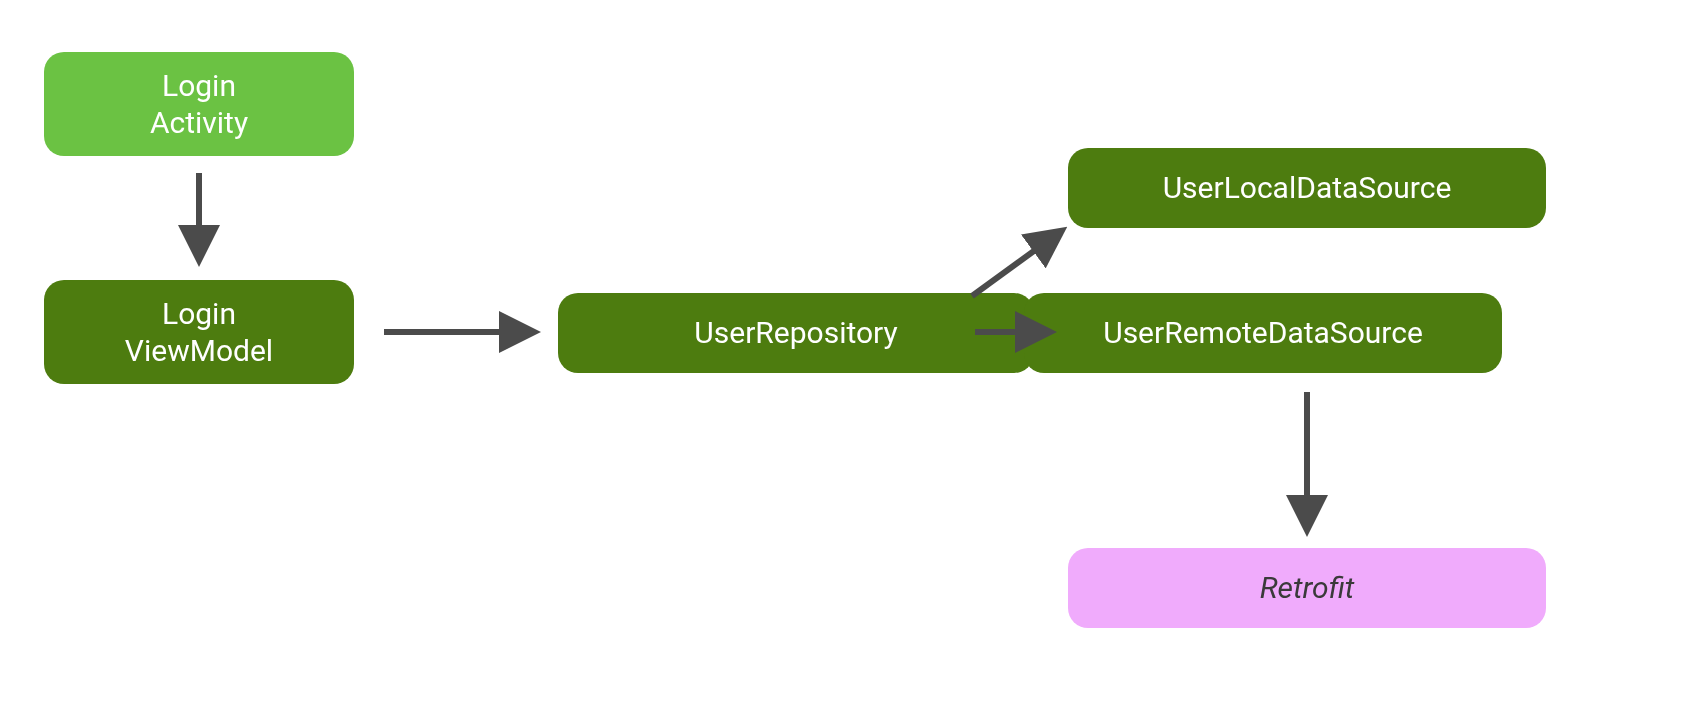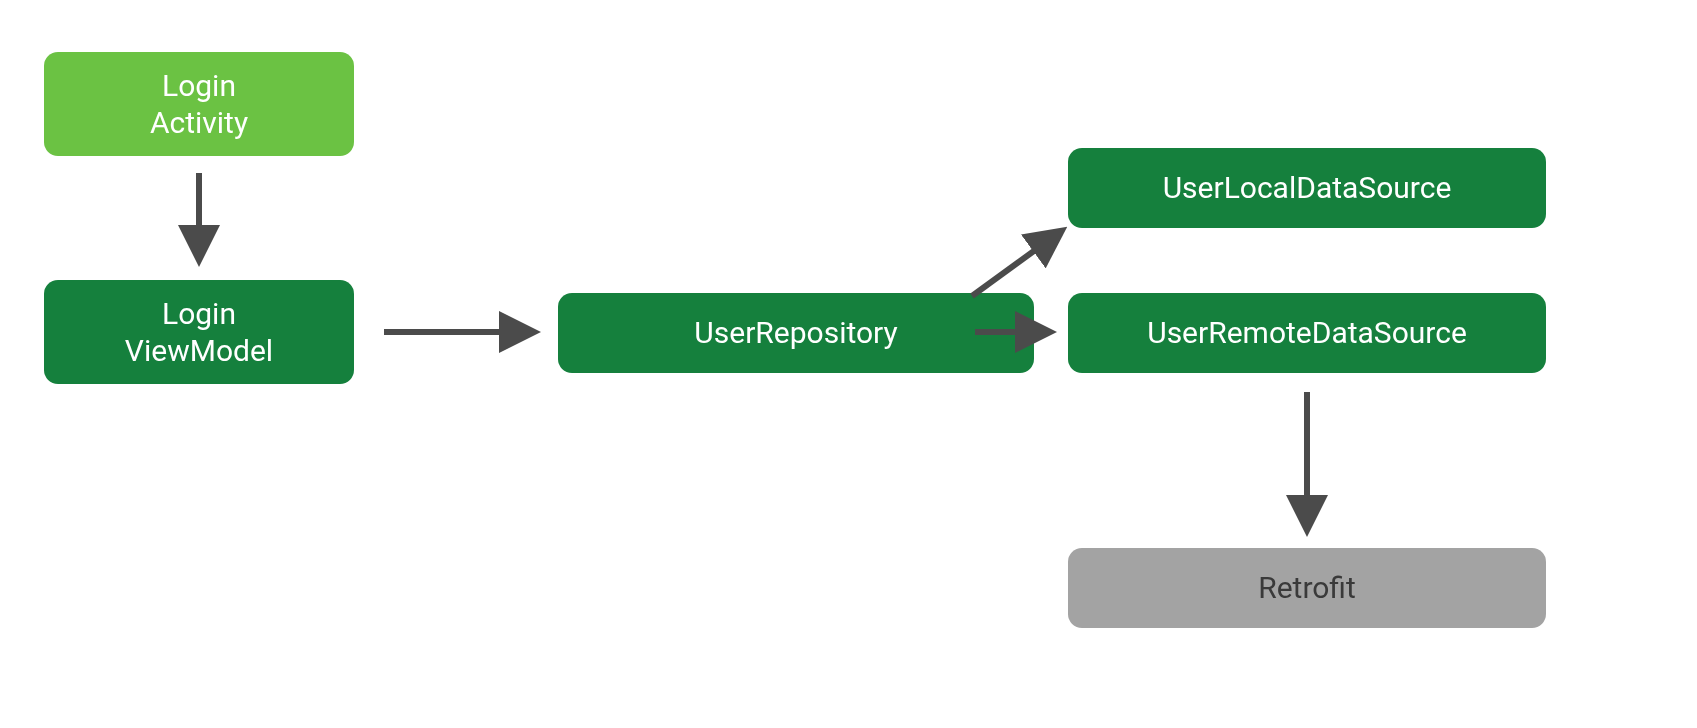--- a/index.html
+++ b/index.html
@@ -7,43 +7,44 @@
     padding: 0;
     width: 1697px;
     height: 728px;
     background: #ffffff;
     font-family: "Roboto", "Helvetica Neue", Arial, sans-serif;
     position: relative;
     overflow: hidden;
   }
   .node {
     position: absolute;
-    border-radius: 14px;
+    border-radius: 20px;
     display: flex;
     align-items: center;
     justify-content: center;
     text-align: center;
     font-size: 30px;
     line-height: 1.25;
     font-weight: 400;
     box-sizing: border-box;
     padding: 10px 20px;
     white-space: pre-line;
   }
   .node.dark {
-    background: #15803d;
+    background: #4d7c0f;
     color: #ffffff;
   }
   .node.green {
     background: #6bc243;
     color: #ffffff;
   }
   .node.light {
-    background: #a3a3a3;
+    background: #f0abfc;
     color: #3a3a3a;
+    font-style: italic;
   }
   svg.arrows {
     position: absolute;
     left: 0;
     top: 0;
     width: 1697px;
     height: 728px;
     pointer-events: none;
   }
 </style>
@@ -61,21 +62,21 @@
 </div>
 
 <div class="node dark" style="left:558px; top:293px; width:476px; height:80px;">
   <span>UserRepository</span>
 </div>
 
 <div class="node dark" style="left:1068px; top:148px; width:478px; height:80px;">
   <span>UserLocalDataSource</span>
 </div>
 
-<div class="node dark" style="left:1068px; top:293px; width:478px; height:80px;">
+<div class="node dark" style="left:1024px; top:293px; width:478px; height:80px;">
   <span>UserRemoteDataSource</span>
 </div>
 
 <div class="node light" style="left:1068px; top:548px; width:478px; height:80px;">
   <span>Retrofit</span>
 </div>
 
 <svg class="arrows">
   <defs>
     <marker id="arrowhead" markerWidth="7" markerHeight="7" refX="5.5" refY="3.5" orient="auto" markerUnits="strokeWidth">

